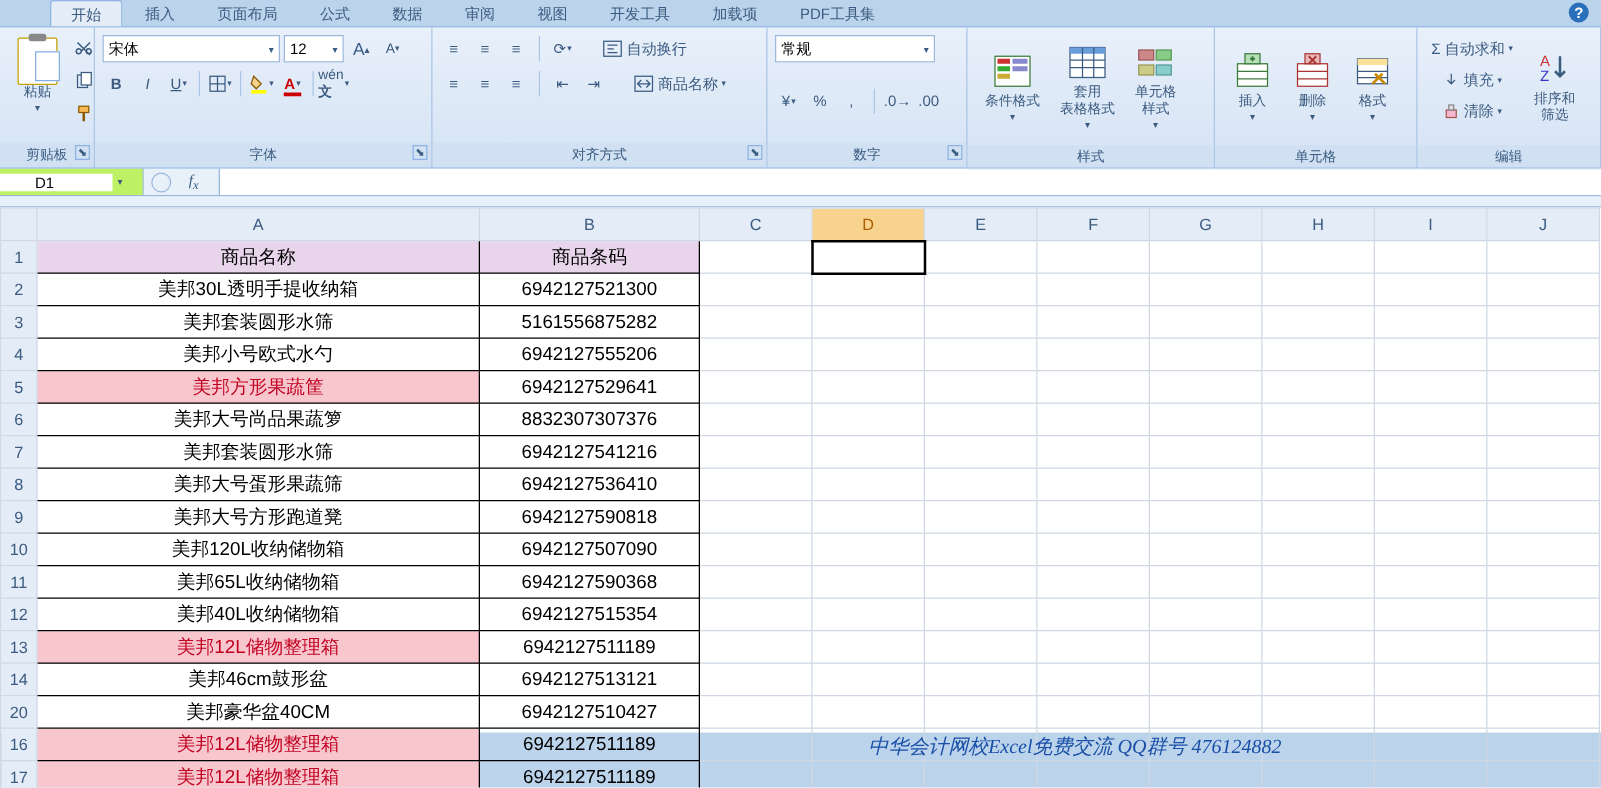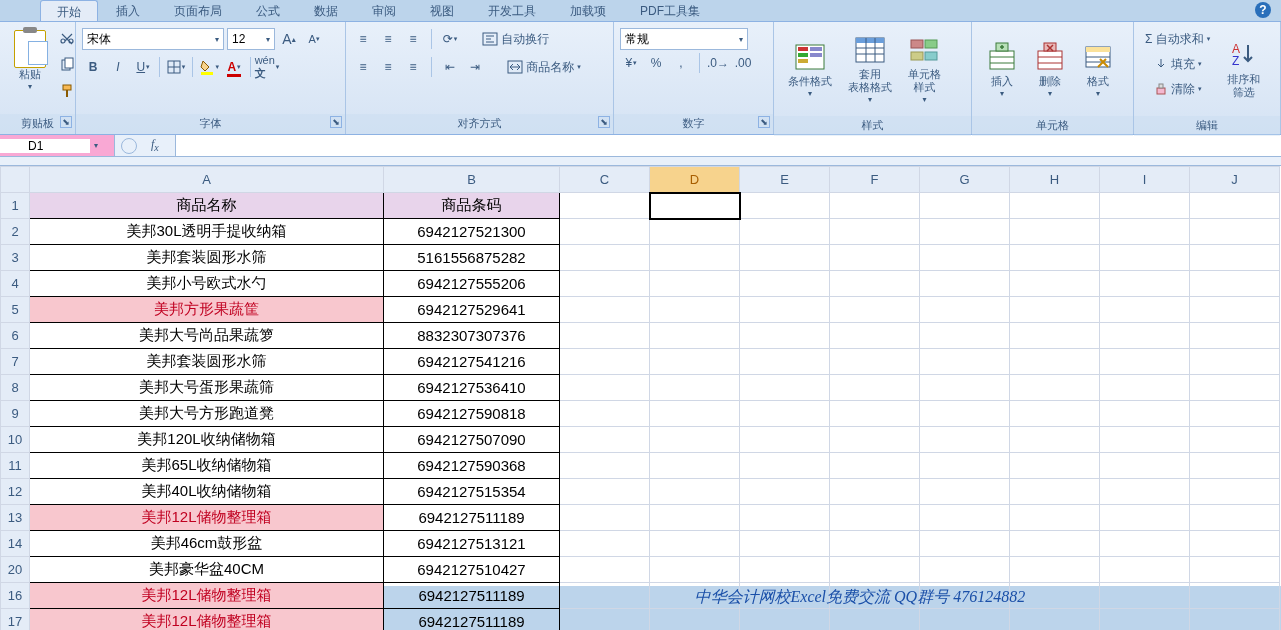--- a/index.html
+++ b/index.html
@@ -27,21 +27,21 @@
   .dd{font-size:7px;color:#3b5b80;margin-left:1px;}
   .combo{height:22px;border:1px solid #9bb8dc;background:#fff;display:flex;align-items:center;padding:0 4px;font-size:12px;}
   .combo .arw{margin-left:auto;font-size:8px;color:#3b5b80;}
   
   .paste-ico{width:32px;height:38px;background:#fff;border:1px solid #c4a000;border-radius:2px;position:relative;}
   .paste-ico:before{content:"";position:absolute;top:-4px;left:8px;width:14px;height:6px;background:#888;border-radius:2px;}
   .paste-ico:after{content:"";position:absolute;bottom:2px;right:-3px;width:18px;height:22px;background:#fff;border:1px solid #85b1e2;}
   
   
   .fbar{display:flex;height:22px;background:#e8f0fa;border-bottom:1px solid #9bb8dc;}
-  .namebox{width:115px;border-right:1px solid #9bb8dc;display:flex;align-items:center;background:#f9a8d4;}
+  .namebox{width:115px;border-right:1px solid #9bb8dc;display:flex;align-items:center;background:#bef264;}
   .namebox input{border:none;width:90px;padding-left:28px;font-size:12px;outline:none;}
   .namebox .arw{font-size:8px;color:#3b5b80;padding:0 4px;}
   .fbtns{display:flex;align-items:center;padding:0 6px;border-right:1px solid #9bb8dc;background:#e8f0fa;}
   .fx{font-style:italic;font-family:serif;color:#3b5b80;padding:0 10px;}
   .finput{flex:1;background:#fff;border:none;}
   
   
   .grid-wrap{background:#fff;height:420px;}
   .grid{border-collapse:collapse;table-layout:fixed;}
   .grid th,.grid td{border:1px solid #d0d7e5;height:26px;font-size:15px;text-align:center;font-weight:normal;}
@@ -198,21 +198,21 @@
                 <path d="M3 7h10M6 4l-3 3 3 3M10 4l3 3-3 3" stroke="#3b5b80" fill="none"></path>
               </svg>&nbsp;<span>商品名称</span><span class="dd">&nbsp;▾</span></div>
       </div>
     </div>
       </div>
     <div class="group-title"><span>对齐方式</span><span class="launcher">⬊</span></div>
   </div>
 
   <div class="group" style="width:160px;">
     <div class="group-body">
-        <div class="col" style="gap:2px;width:100%;">
+        <div class="col" style="gap:20px;width:100%;">
       <div class="combo" style="width:128px;">
             <span>常规</span>
             <span class="arw">▾</span>
           </div>
       <div class="row">
         <div class="smallbtn">¥<span class="dd">▾</span></div>
         <div class="smallbtn">%</div>
         <div class="smallbtn">,</div>
         <div style="width:1px;height:20px;background:#aac5e6;margin:0 4px;"></div>
         <div class="smallbtn">.0→</div>

